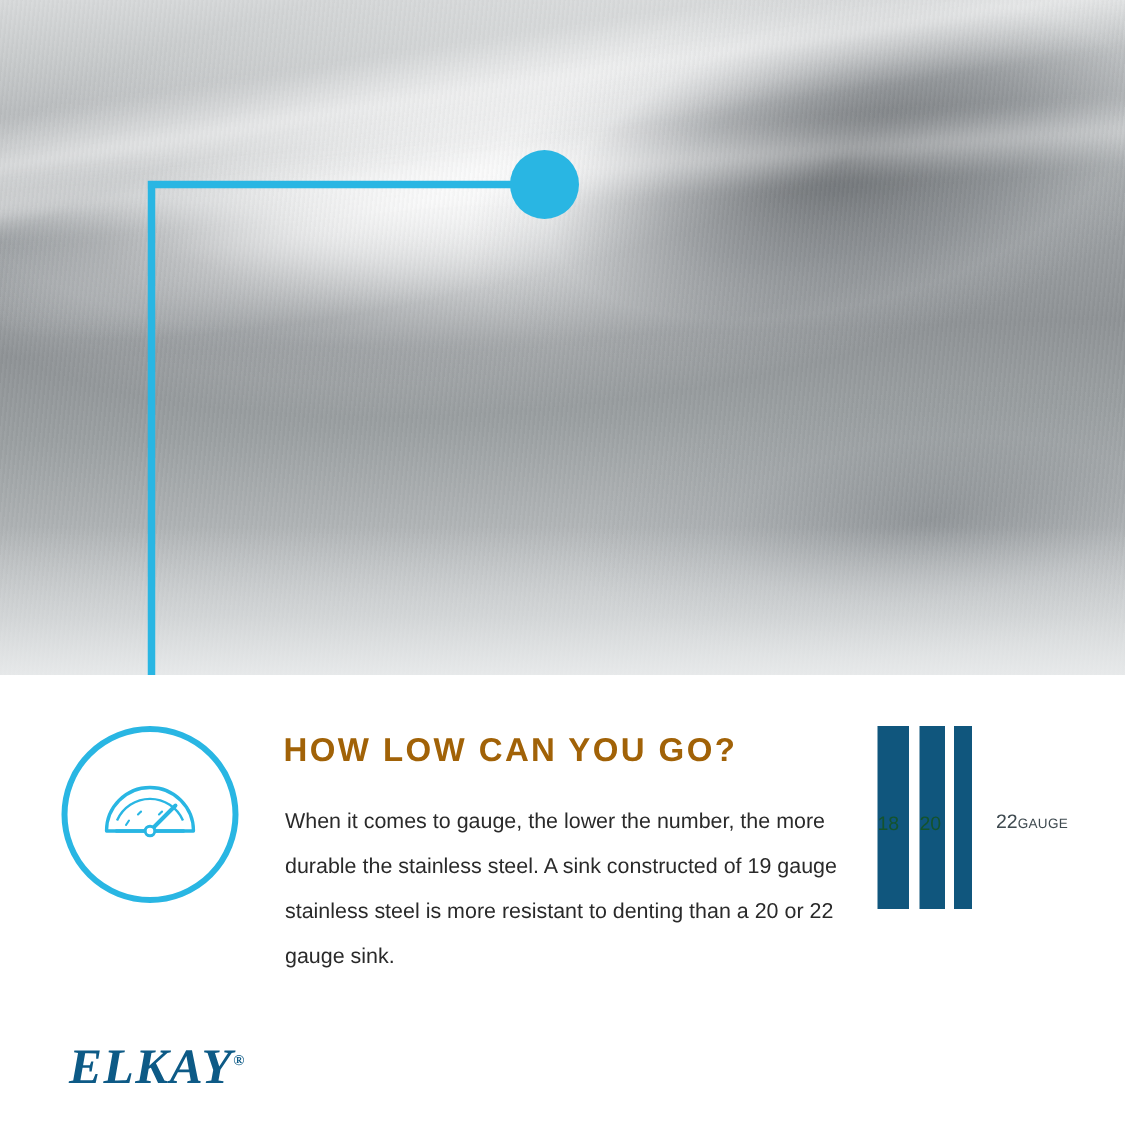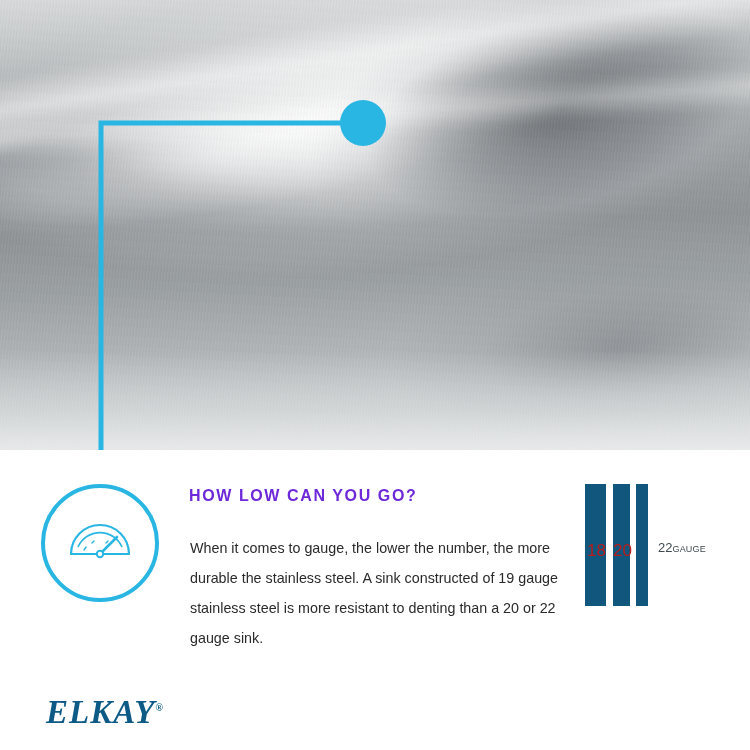--- a/index.html
+++ b/index.html
@@ -194,24 +194,24 @@
     left: 0;
     top: 0;
     width: 110px;
     height: 110px;
   }
 
   .headline {
     position: absolute;
     left: 189px;
     top: 487px;
-    font-size: 16px;
+    font-size: 22px;
     font-weight: bold;
     letter-spacing: 1.6px;
-    color: #6d28d9;
+    color: #a16207;
     font-family: "Liberation Sans", sans-serif;
     white-space: nowrap;
   }
 
   .bodytext {
     position: absolute;
     left: 190px;
     top: 533px;
     width: 372px;
     font-size: 14.3px;
@@ -233,34 +233,34 @@
     top: 0;
     background: #10567d;
   }
   .bar-18 { left: 0px;  width: 21px; height: 122px; }
   .bar-20 { left: 28px; width: 17px; height: 122px; }
   .bar-22 { left: 51px; width: 12px; height: 122px; }
 
   .bar-label {
     position: absolute;
     top: 57px;
-    font-size: 17px;
-    color: #b91c1c;
+    font-size: 13px;
+    color: #14532d;
     font-family: "Liberation Sans", sans-serif;
-    text-align: right;
+    text-align: left;
   }
   .lbl-18 { left: 0px;  width: 21px; }
   .lbl-20 { left: 28px; width: 17px; }
   .lbl-22 {
     left: 67px;
     top: 56px;
     width: 60px;
     color: #3f4a50;
     font-size: 13px;
-    text-align: center;
+    text-align: right;
     white-space: nowrap;
   }
   .lbl-22 .small {
     font-size: 9px;
     letter-spacing: 0.2px;
   }
 
   
   .logo {
     position: absolute;

